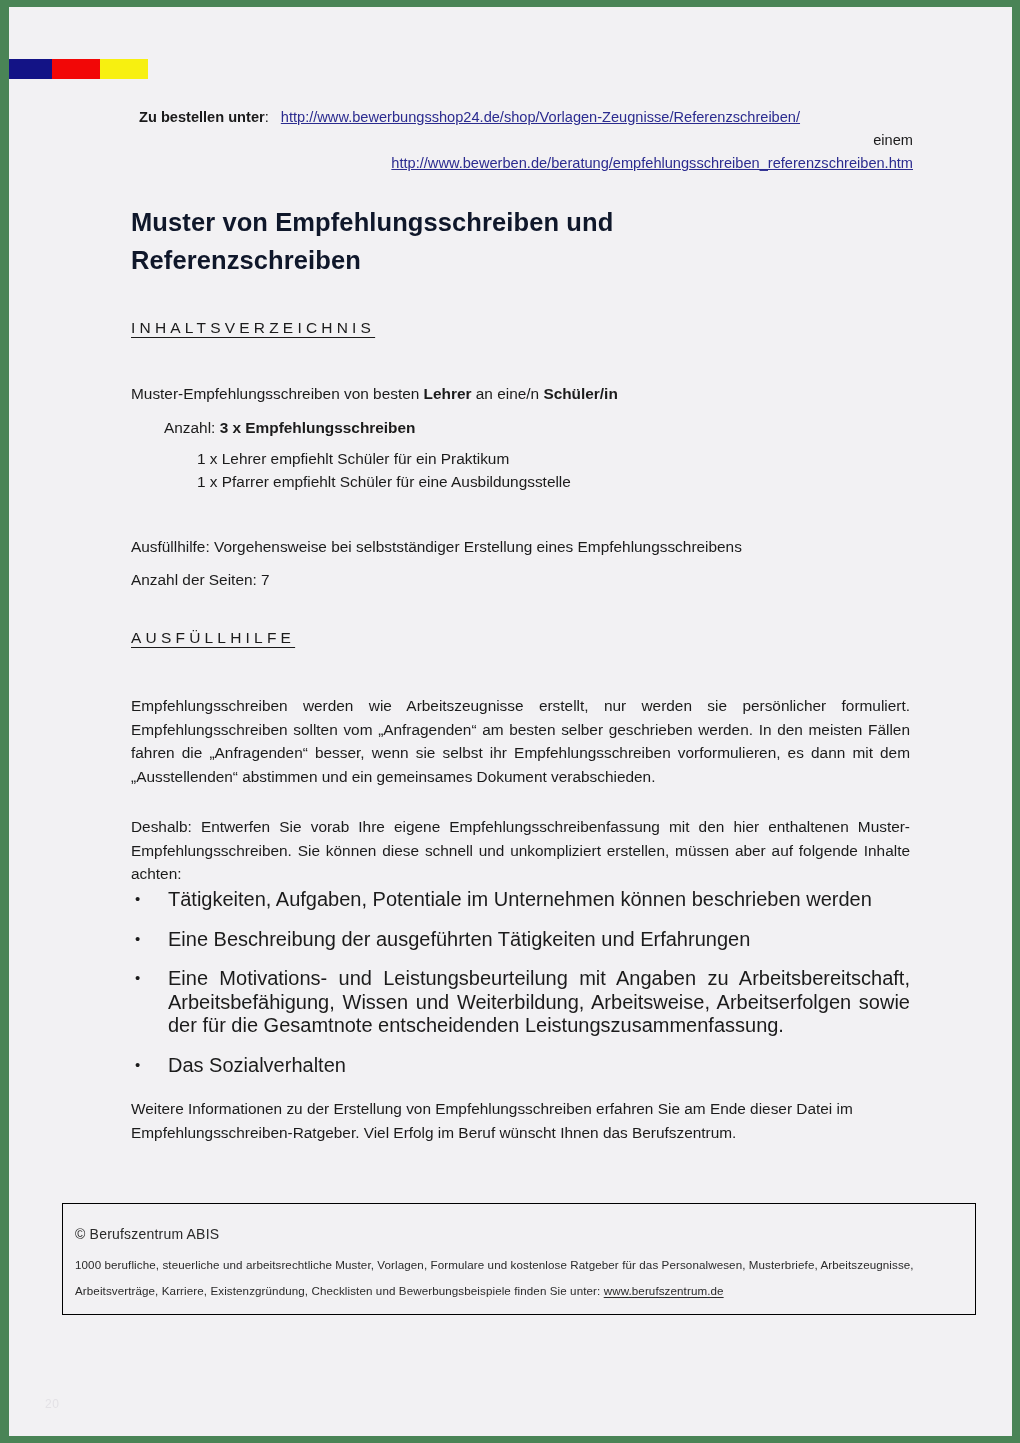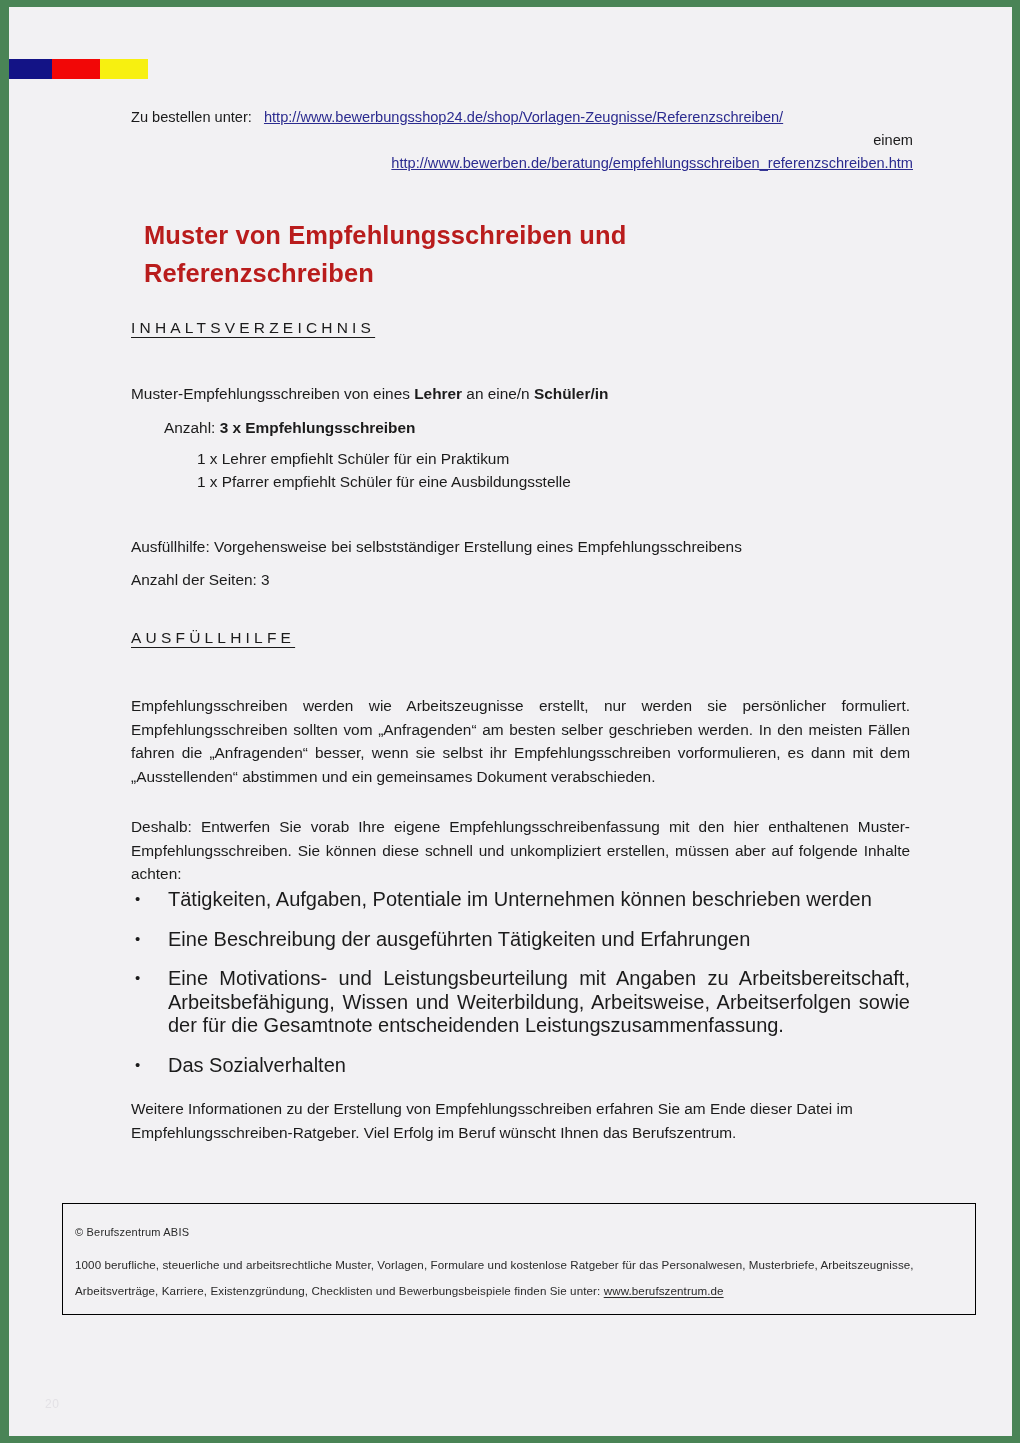--- a/index.html
+++ b/index.html
@@ -46,21 +46,21 @@
     position: absolute;
     left: 122px;
     top: 99px;
     width: 782px;
     text-align: center;
     font-size: 14.6px;
     line-height: 23px;
     color: #1a1a1a;
   }
   .order-line-1 { text-align: left; white-space: nowrap; }
-  .order-label { font-weight: normal; }
+  .order-label { font-weight: bold; margin-left: 8px; }
   .url {
     color: #2b2b8f;
     text-decoration: underline;
     text-underline-offset: 1px;
     padding-left: 8px;
   }
   .order-oder { text-align: right; }
   .order-line-2 { text-align: right; }
 
   
@@ -70,26 +70,26 @@
     top: 0;
     width: 782px;
     color: #1b1b1b;
   }
 
   h1.doc-title {
     position: absolute;
     top: 196px;
     left: 0;
     width: 620px;
-    margin: 13px;
+    margin: 0;
     font-size: 25.5px;
     font-weight: bold;
     line-height: 38px;
     letter-spacing: 0.1px;
-    color: #b91c1c;
+    color: #0f172a;
   }
 
   .section-heading {
     position: absolute;
     left: 0;
     margin: 0;
     font-size: 15.5px;
     font-weight: normal;
     letter-spacing: 4.2px;
     text-decoration: underline;
@@ -173,21 +173,21 @@
     width: 914px;
     height: 112px;
     box-sizing: border-box;
     border: 1.6px solid #000000;
     background: transparent;
   }
   .footer-copy {
     position: absolute;
     left: 12px;
     top: 22px;
-    font-size: 11px;
+    font-size: 14px;
     color: #2a2a2a;
     letter-spacing: 0.2px;
     white-space: nowrap;
   }
   .footer-text {
     position: absolute;
     left: 12px;
     top: 48px;
     width: 888px;
     font-size: 11.6px;
@@ -228,31 +228,31 @@
     <div class="order-oder">einem</div>
     <div class="order-line-2"><a class="url" href="#">http://www.bewerben.de/beratung/empfehlungsschreiben_referenzschreiben.htm</a></div>
   </div>
 
   <div class="doc">
 
     <h1 class="doc-title">Muster von Empfehlungsschreiben und Referenzschreiben</h1>
 
     <h2 class="section-heading" id="heading-toc">INHALTSVERZEICHNIS</h2>
 
-    <p class="para" id="p-teacher"><span>Muster-Empfehlungsschreiben von eines </span><b>Lehrer</b><span> an eine/n </span><b>Schüler/in</b></p>
+    <p class="para" id="p-teacher"><span>Muster-Empfehlungsschreiben von besten </span><b>Lehrer</b><span> an eine/n </span><b>Schüler/in</b></p>
 
     <p class="para" id="p-count"><span>Anzahl: </span><b>3 x Empfehlungsschreiben</b></p>
 
     <ul class="sub-list">
       <li>1 x Lehrer empfiehlt Schüler für ein Praktikum</li>
       <li>1 x Pfarrer empfiehlt Schüler für eine Ausbildungsstelle</li>
     </ul>
 
     <p class="para" id="p-ausfuell">Ausfüllhilfe: Vorgehensweise bei selbstständiger Erstellung eines Empfehlungsschreibens</p>
-    <p class="para" id="p-seiten">Anzahl der Seiten: 3</p>
+    <p class="para" id="p-seiten">Anzahl der Seiten: 7</p>
 
     <h2 class="section-heading" id="heading-help">AUSFÜLLHILFE</h2>
 
     <p class="para justify" id="p-body1">Empfehlungsschreiben werden wie Arbeitszeugnisse erstellt, nur werden sie persönlicher formuliert. Empfehlungsschreiben sollten vom „Anfragenden“ am besten selber geschrieben werden. In den meisten Fällen fahren die „Anfragenden“ besser, wenn sie selbst ihr Empfehlungsschreiben vorformulieren, es dann mit dem „Ausstellenden“ abstimmen und ein gemeinsames Dokument verabschieden.</p>
     <p class="para justify" id="p-body2">Deshalb: Entwerfen Sie vorab Ihre eigene Empfehlungsschreibenfassung mit den hier enthaltenen Muster-Empfehlungsschreiben. Sie können diese schnell und unkompliziert erstellen, müssen aber auf folgende Inhalte achten:</p>
 
     <ul class="bullets">
       <li class="nojustify">Tätigkeiten, Aufgaben, Potentiale im Unternehmen können beschrieben werden</li>
       <li class="nojustify">Eine Beschreibung der ausgeführten Tätigkeiten und Erfahrungen</li>
       <li>Eine Motivations- und Leistungsbeurteilung mit Angaben zu Arbeitsbereitschaft, Arbeitsbefähigung, Wissen und Weiterbildung, Arbeitsweise, Arbeitserfolgen sowie der für die Gesamtnote entscheidenden Leistungszusammenfassung.</li>

